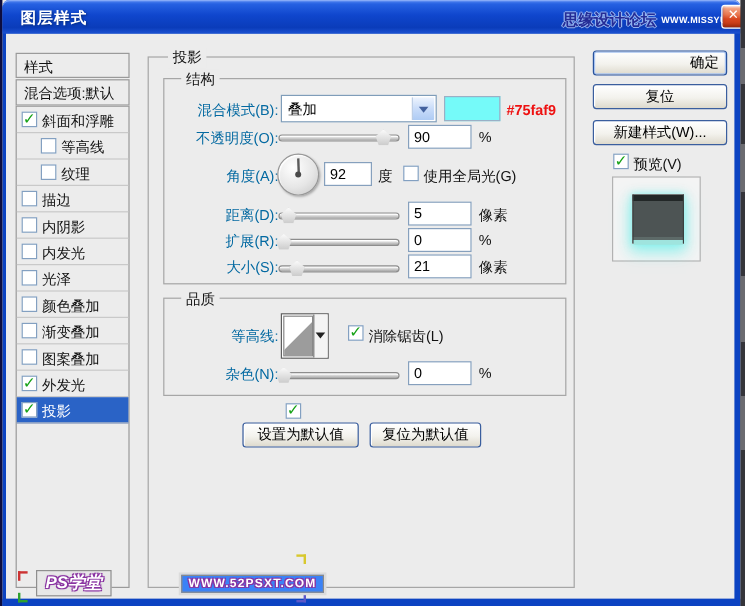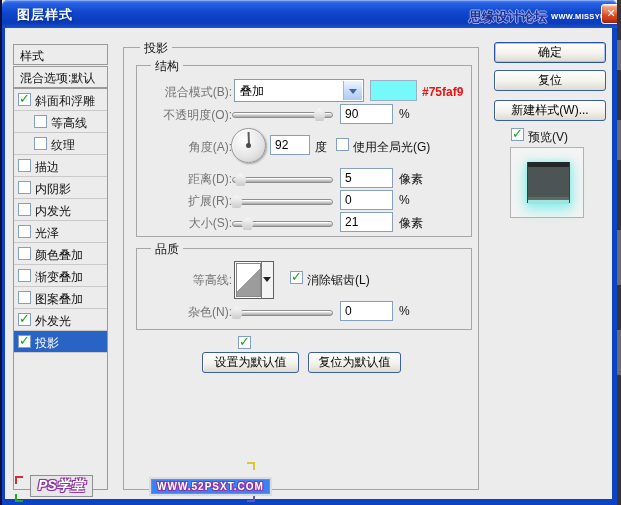--- a/index.html
+++ b/index.html
@@ -36,21 +36,21 @@
   .srow.sel .slabel{color:#fff;}
   
   .cb{position:absolute;width:13px;height:13px;background:#fff;border:1px solid #83a0c1;box-sizing:border-box;cursor:pointer;}
   .cb .ck{position:absolute;left:0px;top:-3px;color:#16a216;font-size:13px;font-weight:bold;}
   .srow .cb{left:4px;top:4px;}
   .srow.ind .cb{left:20px;top:4px;}
   
   .fset{border:1px solid #a6a6a6;box-sizing:border-box;}
   .legend{position:absolute;top:-8px;background:#ececec;padding:0 4px;font-size:12px;color:#111;white-space:nowrap;}
   
-  .flabel{position:absolute;left:138px;width:94px;text-align:right;font-size:12px;color:#737373;white-space:nowrap;}
+  .flabel{position:absolute;left:138px;width:94px;text-align:right;font-size:12px;color:#0369a1;white-space:nowrap;}
   .unit{position:absolute;left:399px;font-size:12px;color:#111;}
   .vbox{position:absolute;left:340px;width:53px;height:20px;border:1px solid #86a0bd;background:#fff;
     font-size:12px;color:#000;padding:0 0 0 4px;box-sizing:border-box;font-family:"Liberation Sans","DejaVu Sans",sans-serif;}
   .track{position:absolute;width:101px;height:6px;border:1px solid #8d8d8d;border-radius:3px;box-sizing:border-box;
     background:linear-gradient(180deg,#fbfbfb,#d8d8d8 45%,#a6a6a6);box-shadow:inset 0 1px 0 #fff;}
   .thumb{position:absolute;width:13px;height:13px;background:linear-gradient(180deg,#fbfbfb,#cccccc);
     clip-path:polygon(50% 0%,100% 42%,80% 100%,20% 100%,0% 42%);filter:drop-shadow(0 0 1px #666);cursor:pointer;}
   .dropdown{position:absolute;left:234px;top:79px;width:130px;height:23px;border:1px solid #7f9db9;background:#fff;box-sizing:border-box;cursor:pointer;padding-left:17px;}
   .dropdown .dtext{position:absolute;left:5px;top:3px;font-size:12px;color:#000;}
   .darrow{position:absolute;right:1px;top:1px;bottom:1px;width:18px;border-left:1px solid #9db6d8;border-radius:0 1px 1px 0;
@@ -63,21 +63,21 @@
   .needle{position:absolute;left:16px;top:3px;width:2px;height:13px;background:#5c5c5c;transform:rotate(-2deg);transform-origin:bottom center;}
   .hub{position:absolute;left:14px;top:14px;width:5px;height:5px;border-radius:50%;background:#4a4a4a;}
   
   .contour{position:absolute;left:234px;top:261px;width:40px;height:38px;border:1px solid #5f5f5f;background:#fff;box-sizing:border-box;cursor:pointer;}
   .cthumb{position:absolute;left:1px;top:1px;width:25px;height:34px;background:linear-gradient(135deg,#ffffff 49.5%,#9c9c9c 50%);border:1px solid #888;box-sizing:border-box;}
   .cargo{position:absolute;right:0;top:0;bottom:0;width:11px;border-left:1px solid #777;background:#f4f4f4;}
   .cargo .tri{position:absolute;left:1px;top:15px;width:0;height:0;border-left:4px solid transparent;border-right:4px solid transparent;border-top:5px solid #222;}
   
   .xpbtn{position:absolute;border:1px solid #3a5e9e;border-radius:3px;font-size:12px;color:#000;text-align:center;
     background:linear-gradient(180deg,#ffffff,#f3f2ed 55%,#dedacd);box-shadow:inset 1px 1px 0 #fff;cursor:pointer;box-sizing:border-box;}
-  .xpbtn.default{border:1px solid #28539e;box-shadow:inset 0 0 0 1px #a8c3f0,inset 1px 1px 0 #fff;}
+  .xpbtn.default{border:1px solid #28539e;box-shadow:inset 0 0 0 1px #a8c3f0,inset 1px 1px 0 #fff;text-align:right;}
   
   .pvbox{position:absolute;left:510px;top:147px;width:74px;height:71px;background:#f4f4f4;border:1px solid #b2b2b2;box-sizing:border-box;}
   .pvsq{position:absolute;left:16px;top:14px;width:43px;height:41px;
     background:linear-gradient(180deg,#222727 0%,#222727 13%,#4d5454 13%,#4d5454 86%,#5d6a68 86%);
     box-shadow:0 5px 12px 2px rgba(125,240,235,.85),0 0 5px 1px rgba(125,240,235,.5),inset 1px 0 0 #3a4040,inset -1px 0 0 #3a4040;}
   .pvsq::after{content:"";position:absolute;left:1px;right:1px;bottom:-1px;height:4px;background:#9fe4de;}
   
   .ps-tag{position:absolute;left:30px;top:475px;background:#e7e7e7;border:1px solid #8f8f8f;padding:1px 7px;
     font-size:14px;font-weight:bold;font-style:italic;color:#fff;
     text-shadow:-1px -1px 0 #8a34a2,1px -1px 0 #8a34a2,-1px 1px 0 #8a34a2,1px 1px 0 #8a34a2,0 0 2px #8a34a2;}

